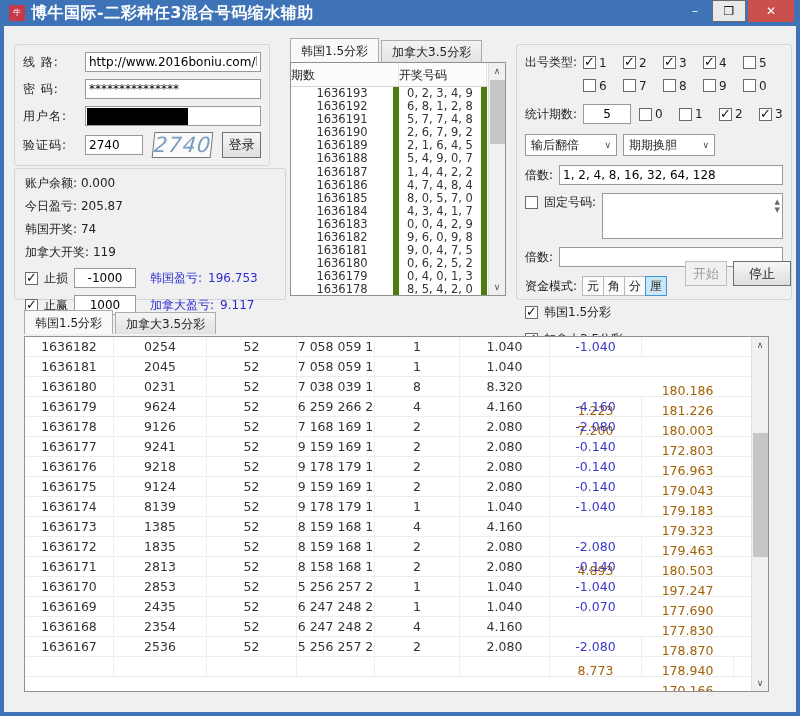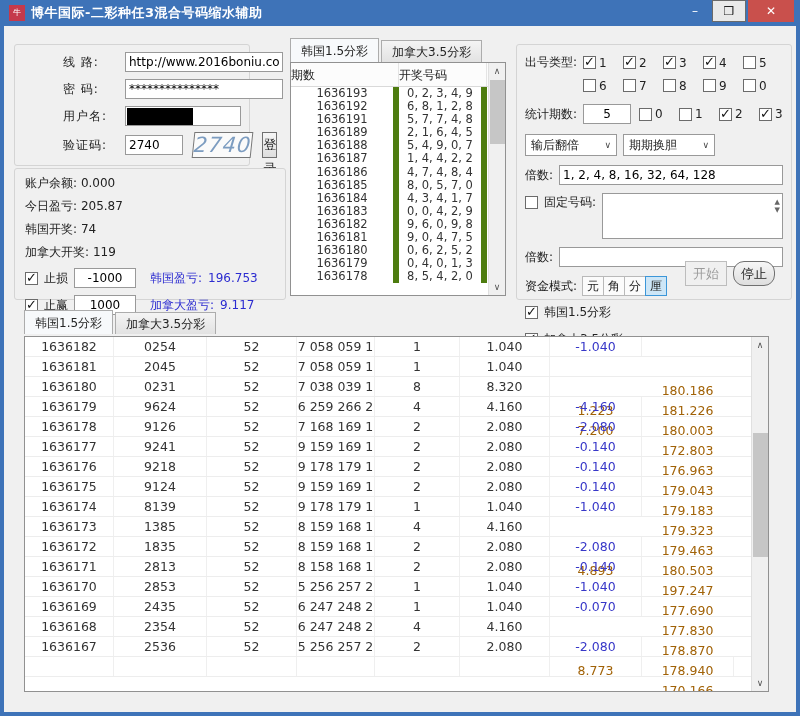--- a/index.html
+++ b/index.html
@@ -2,21 +2,21 @@
 <html><head>
 <meta charset="utf-8">
 <style>
   * { box-sizing: border-box; margin: 0; padding: 0; }
   html,body { width:800px; height:716px; }
   body { font-family:"DejaVu Sans","Liberation Sans",sans-serif; font-size:12px; color:#222; background:#fff; }
 
   .window { width:800px; height:716px; border:4px solid #3E73B8; border-top:0; background:#F0F0F0; position:relative; }
   .titlebar { height:26px; background:#3E73B8; display:flex; align-items:center; padding-left:5px; gap:6px; }
   .app-icon { width:16px; height:16px; background:#C5394B; color:#fff; font-size:8px; line-height:16px; text-align:center; flex:0 0 auto; }
-  .title-text { color:#fff; font-weight:bold; font-size:13px; letter-spacing:0.5px; }
+  .title-text { color:#fff; font-weight:bold; font-size:16px; letter-spacing:0.5px; }
   .win-btns { position:absolute; top:0; right:2px; display:flex; gap:2px; }
   .wbtn { height:22px; display:flex; align-items:center; justify-content:center; font-size:12px; }
   .wbtn.min { width:30px; color:#fff; }
   .wbtn.max { width:34px; background:#E9E9E9; border:1px solid #6A6A6A; color:#222; }
   .wbtn.close { width:46px; background:#C9504C; color:#fff; }
 
   .content { position:relative; height:686px; }
 
   .groupbox { position:absolute; border:1px solid #D4D4D4; border-radius:3px; background:#F0F0F0; }
 
@@ -61,21 +61,21 @@
   .slabel { flex:0 0 auto; }
   .ckitem { display:flex; align-items:center; gap:3px; width:36px; }
   .dd { border:1px solid #999; background:#fff; height:22px; flex:0 0 auto; width:92px; display:flex; align-items:center; justify-content:space-between; padding:0 5px; }
   .dd .chev { font-size:9px; color:#444; }
   .multibox { position:relative; flex:1; height:46px; border:1px solid #999; background:#fff; }
   .spin { position:absolute; right:2px; top:4px; font-size:7px; color:#666; line-height:8px; text-align:center; }
   .seg { display:flex; }
   .seg span { min-width:22px; height:20px; line-height:19px; text-align:center; border:1px solid #B9B9B9; margin-left:-1px; background:#FBFBFB; }
   .seg span.sel { background:#CDE6F7; border:1px solid #3C96D8; z-index:1; }
   .start-btn { position:absolute; left:168px; top:216px; width:42px; height:25px; line-height:23px; color:#9B9B9B; background:#F0F0F0; border:1px solid #BDBDBD; }
-  .stop-btn { position:absolute; left:216px; top:216px; width:42px; height:25px; line-height:23px;border-radius:11px; }
+  .stop-btn { position:absolute; left:216px; top:216px; width:58px; height:25px; line-height:23px; }
 
   
   .btable { position:absolute; left:20px; top:310px; width:745px; height:356px; border:1px solid #919191; background:#fff; overflow:hidden; }
   .bheader { display:flex; height:27px; background:linear-gradient(#F6FAFE,#DCEAF9); border-bottom:1px solid #BAD2EA; font-weight:bold; color:#333; }
   .bheader div { line-height:27px; text-align:center; border-right:1px solid #CBDDF0; }
   .brow { display:flex; height:20px; border-bottom:1px solid #EDEDED; color:#333; font-size:12.5px; }
   .brow div { line-height:20px; text-align:center; border-right:1px solid #EFEFEF; }
   .neg { color:#3737C8; }
   .pos { color:#a16207;margin-top:44px; }
   .bc0{width:89px}.bc1{width:93px}.bc2{width:90px}.bc3{width:78px}.bc4{width:85px}.bc5{width:90px}.bc6{width:92px}.bc7{width:92px}
@@ -89,21 +89,21 @@
     <span class="title-text">博牛国际-二彩种任3混合号码缩水辅助</span>
     <div class="win-btns">
       <div class="wbtn min">–</div>
       <div class="wbtn max">❒</div>
       <div class="wbtn close">✕</div>
     </div>
   </div>
 
   <div class="content">
 
-    <div class="groupbox" style="left:10px; top:18px; width:236px; height:122px;padding-left:40px;">
+    <div class="groupbox" style="left:10px; top:18px; width:256px; height:122px;">
       <div class="frow">
         <span class="flabel">线  路:</span>
         <input class="tbox" style="flex: 1 1 0%;" value="http://www.2016boniu.com/login">
       </div>
       <div class="frow">
         <span class="flabel">密  码:</span>
         <input class="tbox" style="flex: 1 1 0%;" value="***************">
       </div>
       <div class="frow">
         <span class="flabel">用户名:</span>
@@ -156,20 +156,24 @@
           </div>
           <div class="lrow">
             <div class="c-qi">1636192</div>
             <div class="c-num">6, 8, 1, 2, 8</div>
           </div>
           <div class="lrow">
             <div class="c-qi">1636191</div>
             <div class="c-num">5, 7, 7, 4, 8</div>
           </div>
           <div class="lrow">
+            <div class="c-qi">1636190</div>
+            <div class="c-num">2, 6, 7, 9, 2</div>
+          </div>
+          <div class="lrow">
             <div class="c-qi">1636189</div>
             <div class="c-num">2, 1, 6, 4, 5</div>
           </div>
           <div class="lrow">
             <div class="c-qi">1636188</div>
             <div class="c-num">5, 4, 9, 0, 7</div>
           </div>
           <div class="lrow">
             <div class="c-qi">1636187</div>
             <div class="c-num">1, 4, 4, 2, 2</div>

